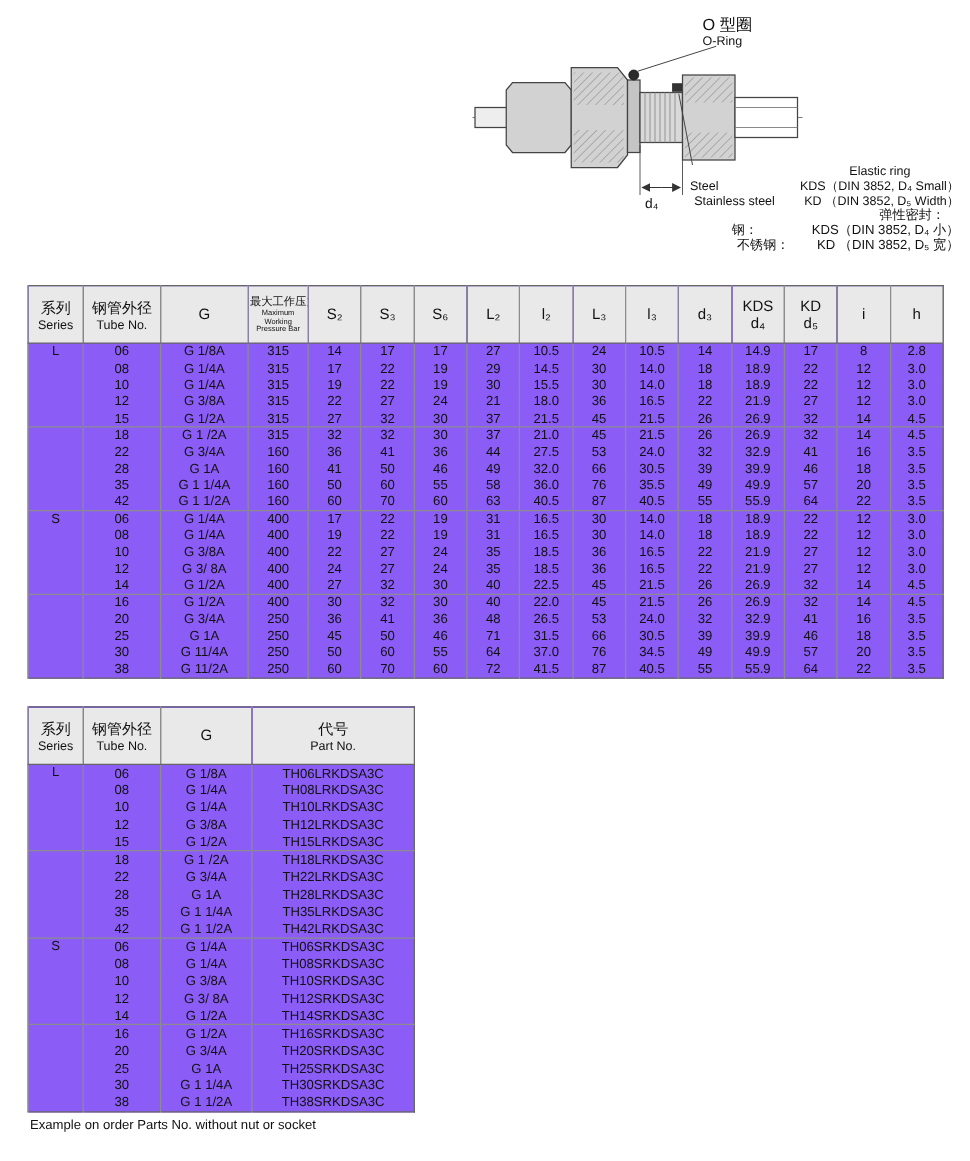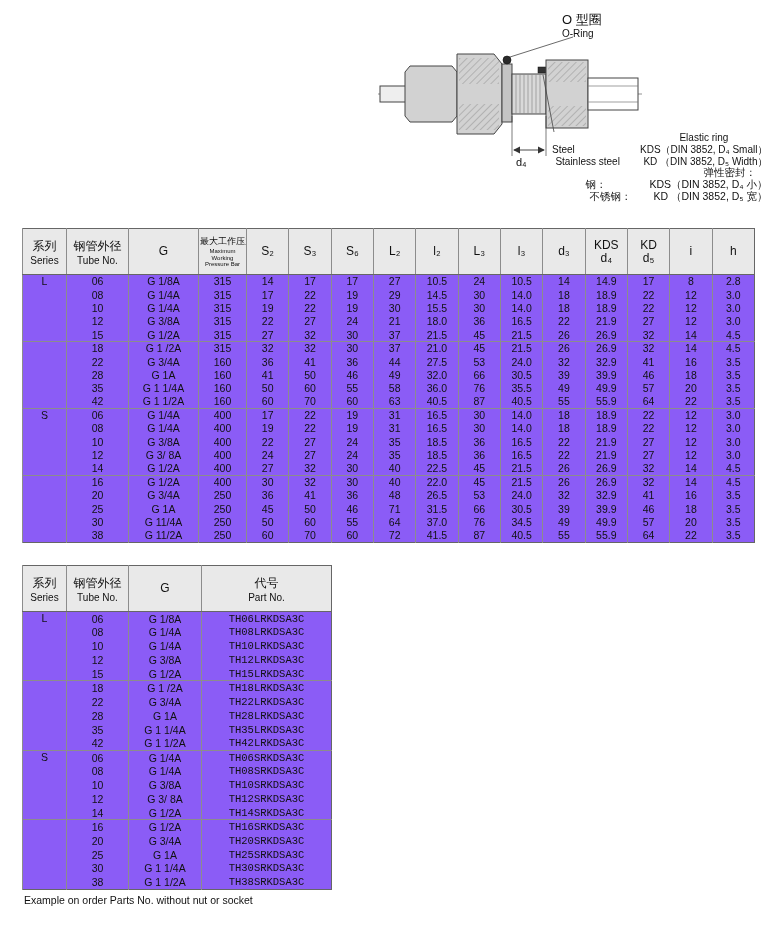--- a/index.html
+++ b/index.html
@@ -38,21 +38,21 @@
 
   .h-cn { font-size:12px; }
   .h-en { font-size:10px; }
   .h-cn-sm { font-size:9px; }
   .h-tiny { font-size:6px; line-height:6.5px; white-space:normal; }
   .num-h { font-size:12px; line-height:13px; }
 
   td.series-cell { vertical-align:top; text-align:left; padding:1px 0 0 6px; font-size:11px; }
   td.tube-cell { text-align:right; padding-right:10px;margin-left:18px; }
   td.g-cell { text-align:left; padding-left:8px; }
-  td.part-cell { text-align:left; padding-left:6px;font-family:Liberation Mono, monospace; }
+  td.part-cell { text-align:left; padding-left:6px; }
 
   
   .footnote { position:absolute; left:24px; top:893px; line-height:14px; }
   .fn-line1 { font-size:11px; display:flex; }
   .fn-code { margin-left:46px; font-size:11px; letter-spacing:.2px; }
   .fn-line2 { font-size:10.5px; }
 </style>
 </head>
 <body>
 

